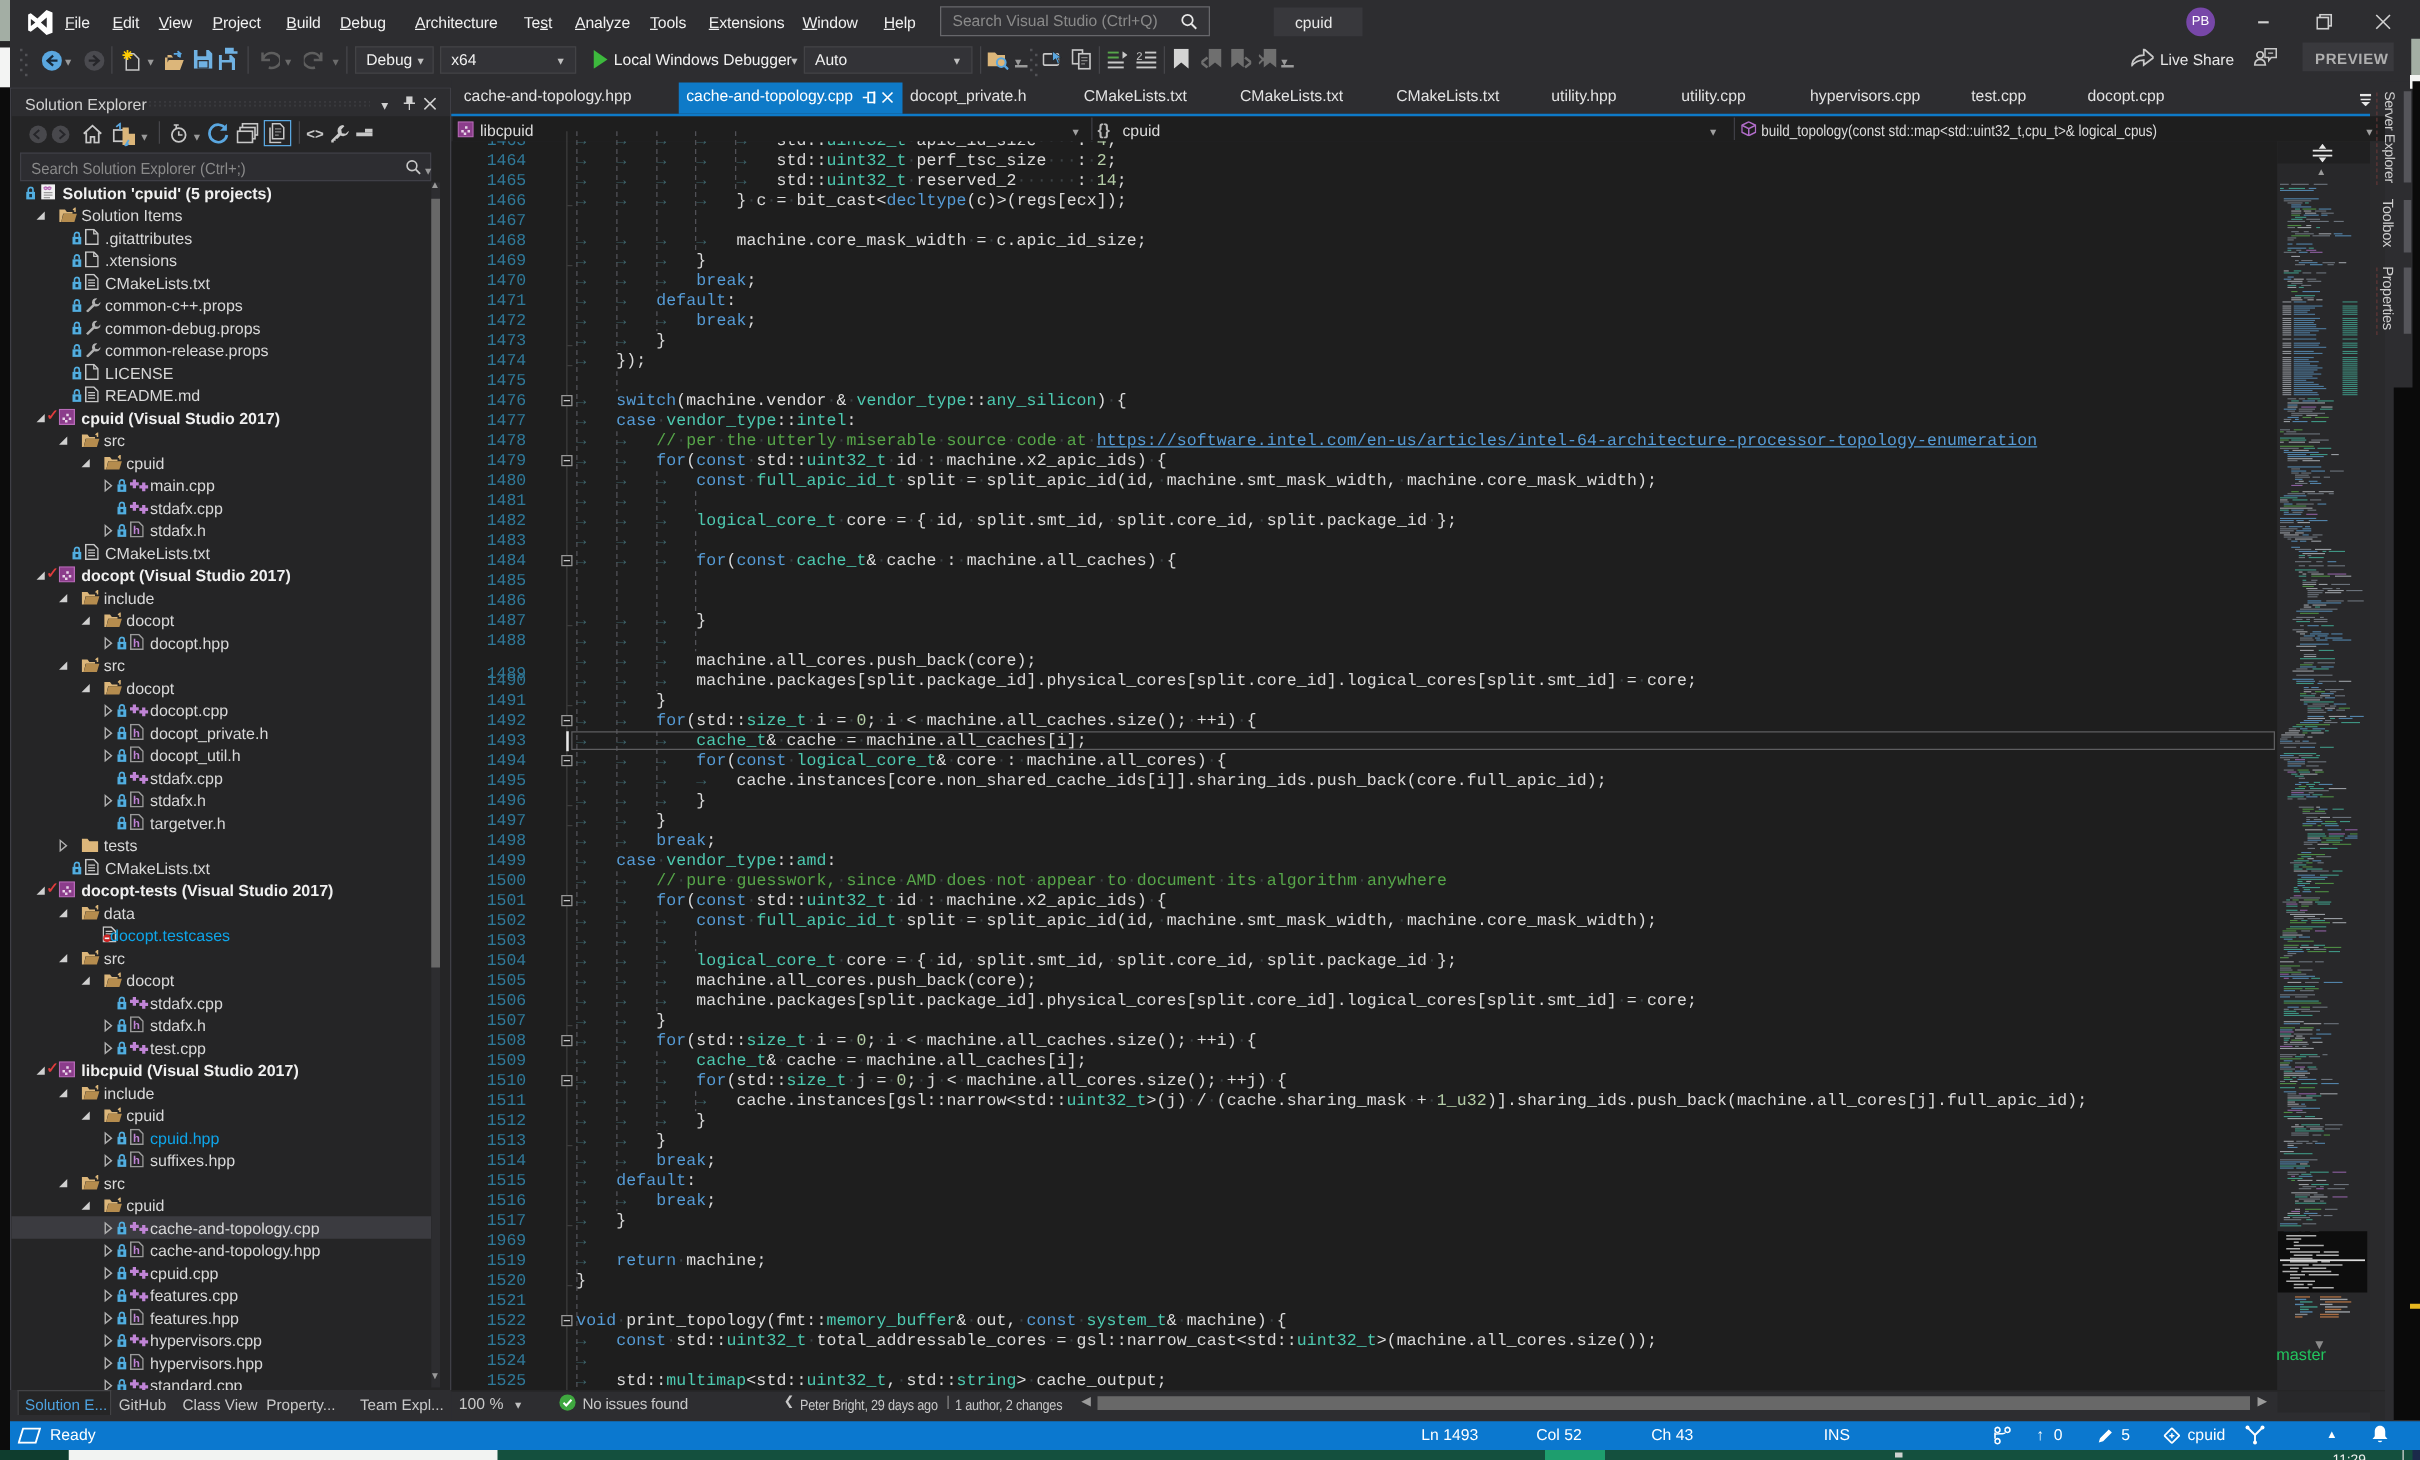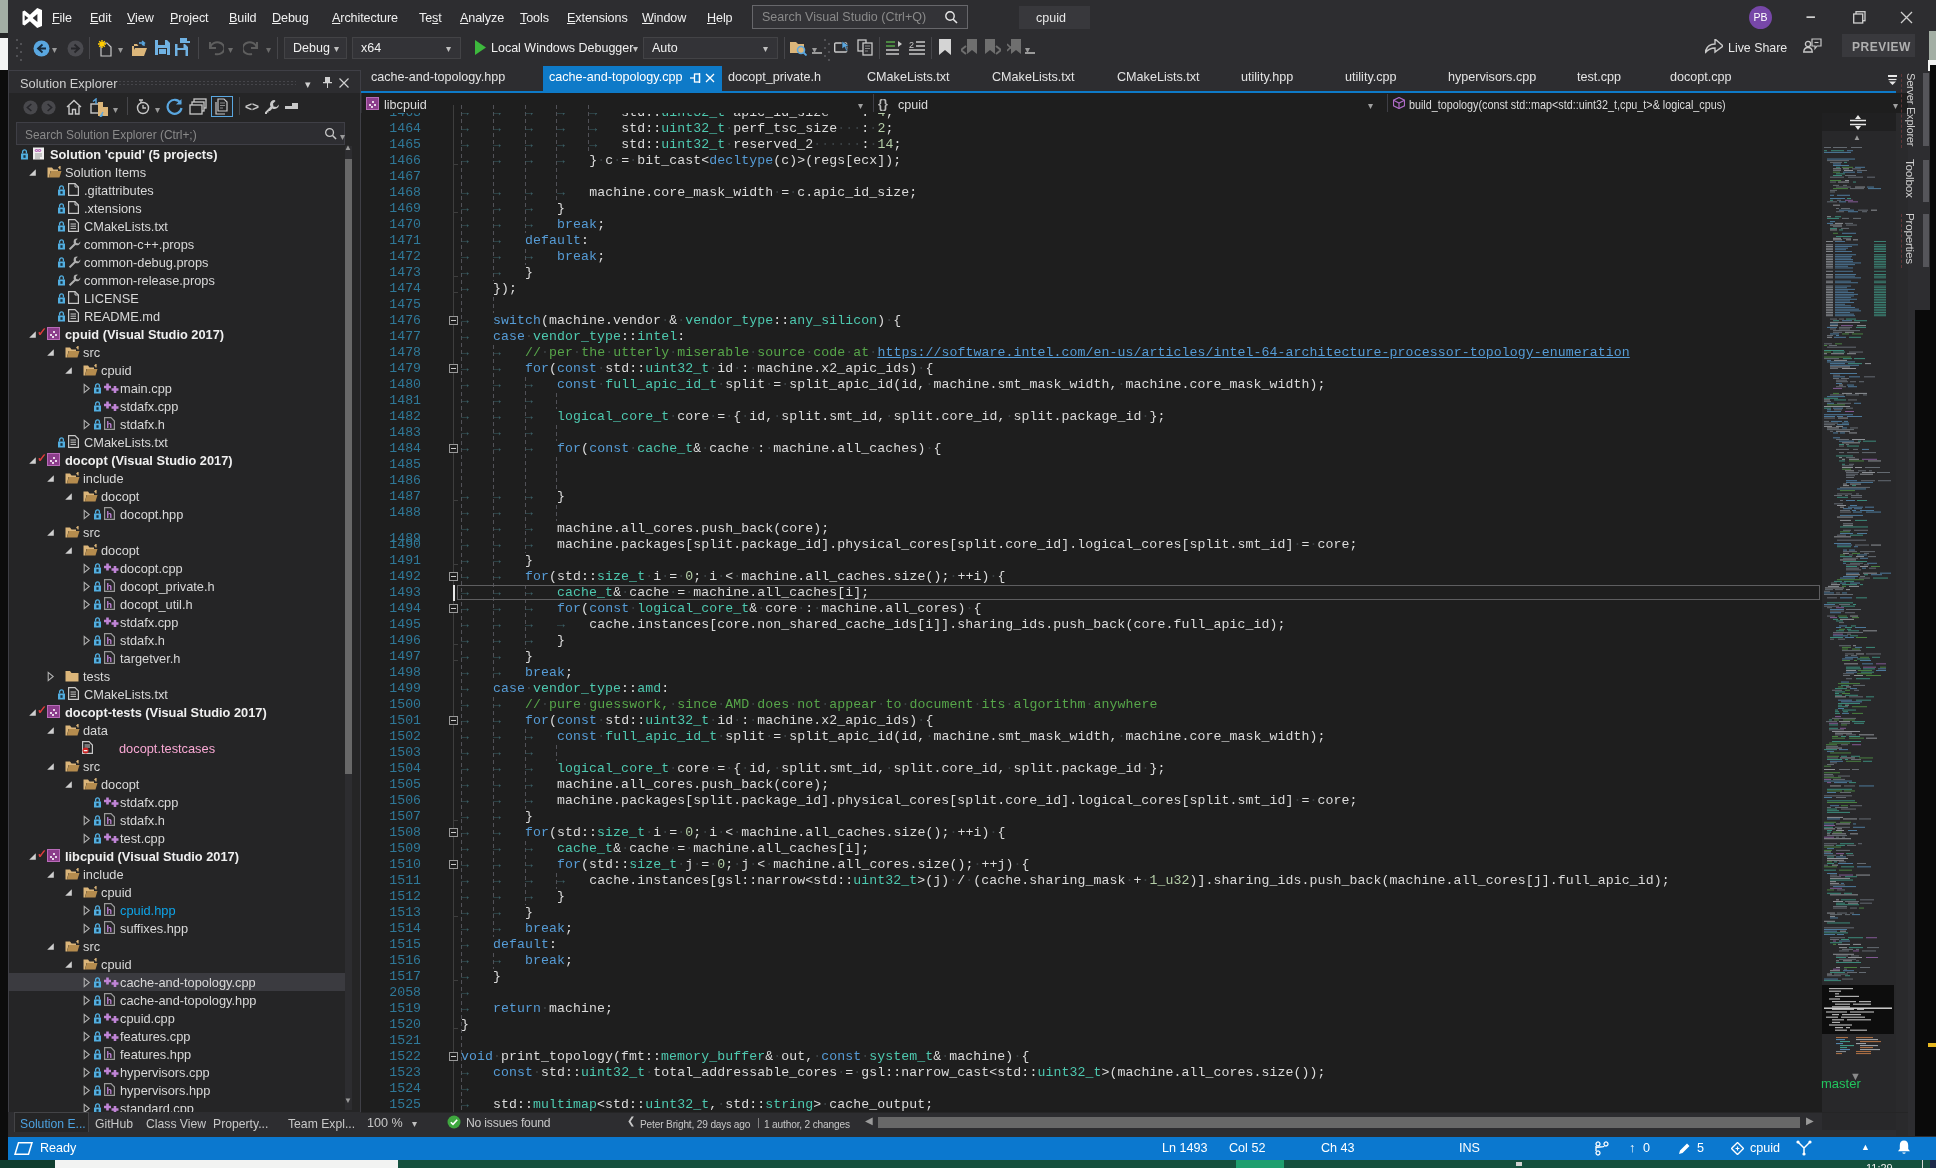--- a/index.html
+++ b/index.html
@@ -584,21 +584,21 @@
         <path d="M2 11.5 L3.8 5 L14.5 5 L12.5 11.5 Z" fill="#b58c4e"></path>
         <path d="M11.5 2 L13 0.5 L13 3.5" fill="none" stroke="#dcb67a" stroke-width="1.2"></path>
       </svg>
 <div class="a" style="left:74px;top:578px;font-size:12.8px;font-weight:normal;color:#d8d8d8;white-space:pre">data</div>
 <svg class="a" style="left:73px;top:596px" width="13" height="13" viewBox="0 0 13 13">
         <path d="M0.6 0.6 L7 0.6 L10.4 4 L10.4 12.4 L0.6 12.4 Z" fill="#252526" stroke="#c8c8c8" stroke-width="1.2"></path>
         <path d="M2.5 4 L8 4 M2.5 6 L8 6" stroke="#c8c8c8" stroke-width="1"></path>
         <circle cx="3.6" cy="9.6" r="3" fill="#cc2222"></circle>
         <rect x="1.8" y="9" width="3.6" height="1.3" fill="#f0f0f0"></rect>
       </svg>
-<div class="a" style="left:110px;top:596px;font-size:12.8px;font-weight:normal;color:#f9a8d4;white-space:pre">docopt.testcases</div>
+<div class="a" style="left:79px;top:596px;font-size:12.8px;font-weight:normal;color:#0ea5e9;white-space:pre">docopt.testcases</div>
 <svg class="a" style="left:37px;top:617px" width="9" height="9" viewBox="0 0 9 9">
         <path d="M7.8 1.2 L7.8 7.8 L1.2 7.8 Z" fill="#cfcfcf"></path>
       </svg>
 <svg class="a" style="left:56px;top:615px" width="15" height="12" viewBox="0 0 15 12">
         <path d="M0.5 11.5 L0.5 1.5 L5 1.5 L6.5 3.5 L11 3.5 L11 5 L3.5 5 L2 11.5 Z" fill="#dcb67a"></path>
         <path d="M2 11.5 L3.8 5 L14.5 5 L12.5 11.5 Z" fill="#b58c4e"></path>
         <path d="M11.5 2 L13 0.5 L13 3.5" fill="none" stroke="#dcb67a" stroke-width="1.2"></path>
       </svg>
 <div class="a" style="left:74px;top:614px;font-size:12.8px;font-weight:normal;color:#d8d8d8;white-space:pre">src</div>
 <svg class="a" style="left:55px;top:635px" width="9" height="9" viewBox="0 0 9 9">
@@ -1002,21 +1002,21 @@
       <div class="num" style="left:369px;top:905px">1513</div>
       <div class="ln" style="top:905px"><span class="wst">→</span>   <span class="wst">→</span>   <span class="D">}</span></div>
       <div class="num" style="left:369px;top:921px">1514</div>
       <div class="ln" style="top:921px"><span class="wst">→</span>   <span class="wst">→</span>   <span class="K">break</span><span class="D">;</span></div>
       <div class="num" style="left:369px;top:937px">1515</div>
       <div class="ln" style="top:937px"><span class="wst">→</span>   <span class="K">default</span><span class="D">:</span></div>
       <div class="num" style="left:369px;top:953px">1516</div>
       <div class="ln" style="top:953px"><span class="wst">→</span>   <span class="wst">→</span>   <span class="K">break</span><span class="D">;</span></div>
       <div class="num" style="left:369px;top:969px">1517</div>
       <div class="ln" style="top:969px"><span class="wst">→</span>   <span class="D">}</span></div>
-      <div class="num" style="left:369px;top:985px">2058</div>
+      <div class="num" style="left:369px;top:985px">1969</div>
       <div class="ln" style="top:985px"><span class="wst">→</span>   </div>
       <div class="num" style="left:369px;top:1001px">1519</div>
       <div class="ln" style="top:1001px"><span class="wst">→</span>   <span class="K">return</span><span class="D"><span class="wsd">·</span>machine;</span></div>
       <div class="num" style="left:369px;top:1017px">1520</div>
       <div class="ln" style="top:1017px"><span class="D">}</span></div>
       <div class="num" style="left:369px;top:1033px">1521</div>
       <div class="ln" style="top:1033px"></div>
       <div class="num" style="left:369px;top:1049px">1522</div>
       <div class="ln" style="top:1049px"><span class="K">void</span><span class="D"><span class="wsd">·</span>print_topology(fmt::</span><span class="T">memory_buffer</span><span class="D">&amp;<span class="wsd">·</span>out,<span class="wsd">·</span></span><span class="K">const</span><span class="D"><span class="wsd">·</span></span><span class="T">system_t</span><span class="D">&amp;<span class="wsd">·</span>machine)<span class="wsd">·</span>{</span></div>
       <div class="num" style="left:369px;top:1065px">1523</div>
@@ -2050,21 +2050,21 @@
 <div class="a" style="left:757px;top:1116px;font-size:11.4px;color:#8a8a8a;white-space:pre;">|</div>
 <div class="a" style="left:764px;top:1117px;font-size:11.8px;color:#c8c8c8;white-space:pre;transform:scaleX(0.86);transform-origin:0 0;letter-spacing:-0.2px">1 author, 2 changes</div>
 <div class="a" style="left:865px;top:1115px;font-size:10px;color:#9a9a9a;white-space:pre;">◀</div>
 <div class="a" style="left:878px;top:1117px;width:922px;height:11px;background:#686868;"></div>
 <div class="a" style="left:1806px;top:1115px;font-size:10px;color:#9a9a9a;white-space:pre;">▶</div>
 <div class="a" style="left:8px;top:1137px;width:1928px;height:23px;background:#0b78cf;"></div>
 <svg class="a" style="left:14px;top:1142px" width="19" height="13" viewBox="0 0 19 13">
     <path d="M4.5 0.8 L18 0.8 L14.5 12.2 L1 12.2 Z" fill="none" stroke="#fff" stroke-width="1.5"></path>
   </svg>
 <div class="a" style="left:40px;top:1141px;font-size:12.6px;color:#ffffff;white-space:pre;">Ready</div>
-<div class="a" style="left:1137px;top:1141px;font-size:12.6px;color:#ffffff;white-space:pre;margin-left:25px;">Ln 1493</div>
+<div class="a" style="left:1137px;top:1141px;font-size:12.6px;color:#ffffff;white-space:pre;">Ln 1493</div>
 <div class="a" style="left:1229px;top:1141px;font-size:12.6px;color:#ffffff;white-space:pre;">Col 52</div>
 <div class="a" style="left:1321px;top:1141px;font-size:12.6px;color:#ffffff;white-space:pre;">Ch 43</div>
 <div class="a" style="left:1459px;top:1141px;font-size:12.6px;color:#ffffff;white-space:pre;">INS</div>
 <svg class="a" style="left:1592px;top:1140px" width="17" height="17" viewBox="0 0 17 17">
     <path d="M4 4 A2 2 0 1 0 4 3.9 M4 13 A2 2 0 1 0 4 12.9 M12 4 A2 2 0 1 0 12 3.9" fill="none" stroke="#fff" stroke-width="1.3"></path>
     <path d="M4 6 L4 11 M4 8 C4 6 12 8 12 6" fill="none" stroke="#fff" stroke-width="1.3"></path>
   </svg>
 <div class="a" style="left:1629px;top:1141px;font-size:12.6px;color:#ffffff;white-space:pre;">↑</div>
 <div class="a" style="left:1643px;top:1141px;font-size:12.6px;color:#ffffff;white-space:pre;">0</div>
 <svg class="a" style="left:1678px;top:1142px" width="13" height="13" viewBox="0 0 13 13">

